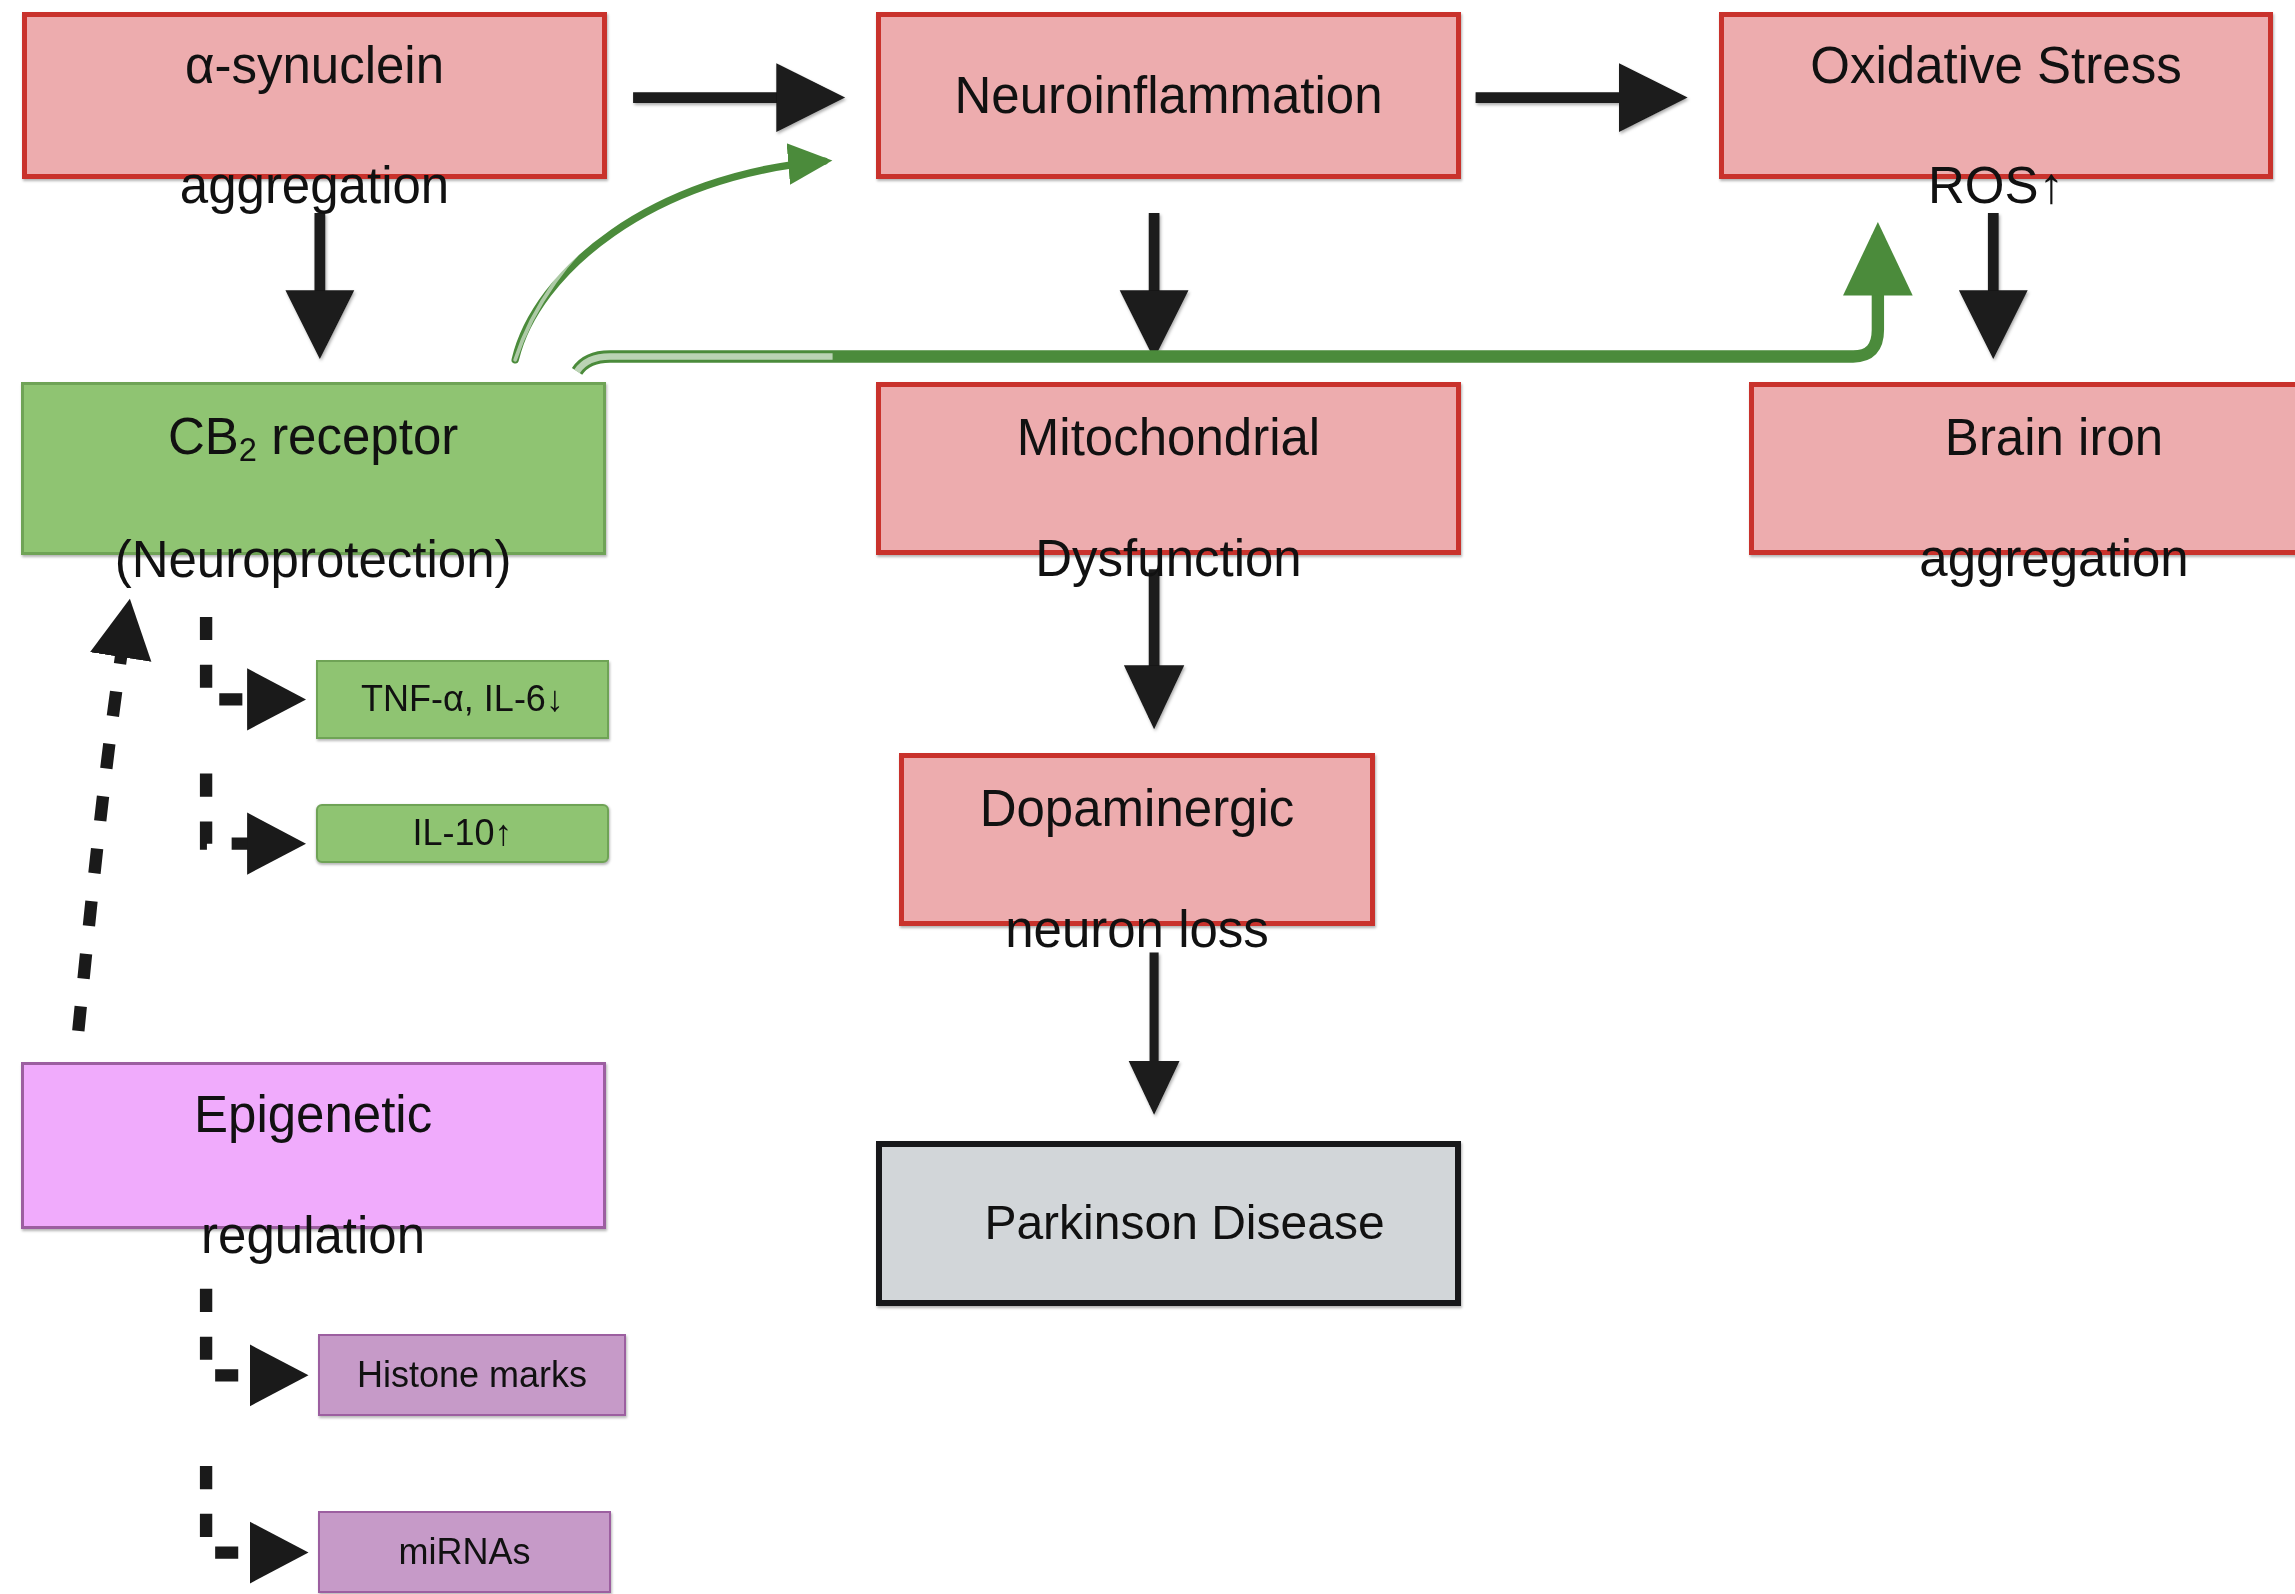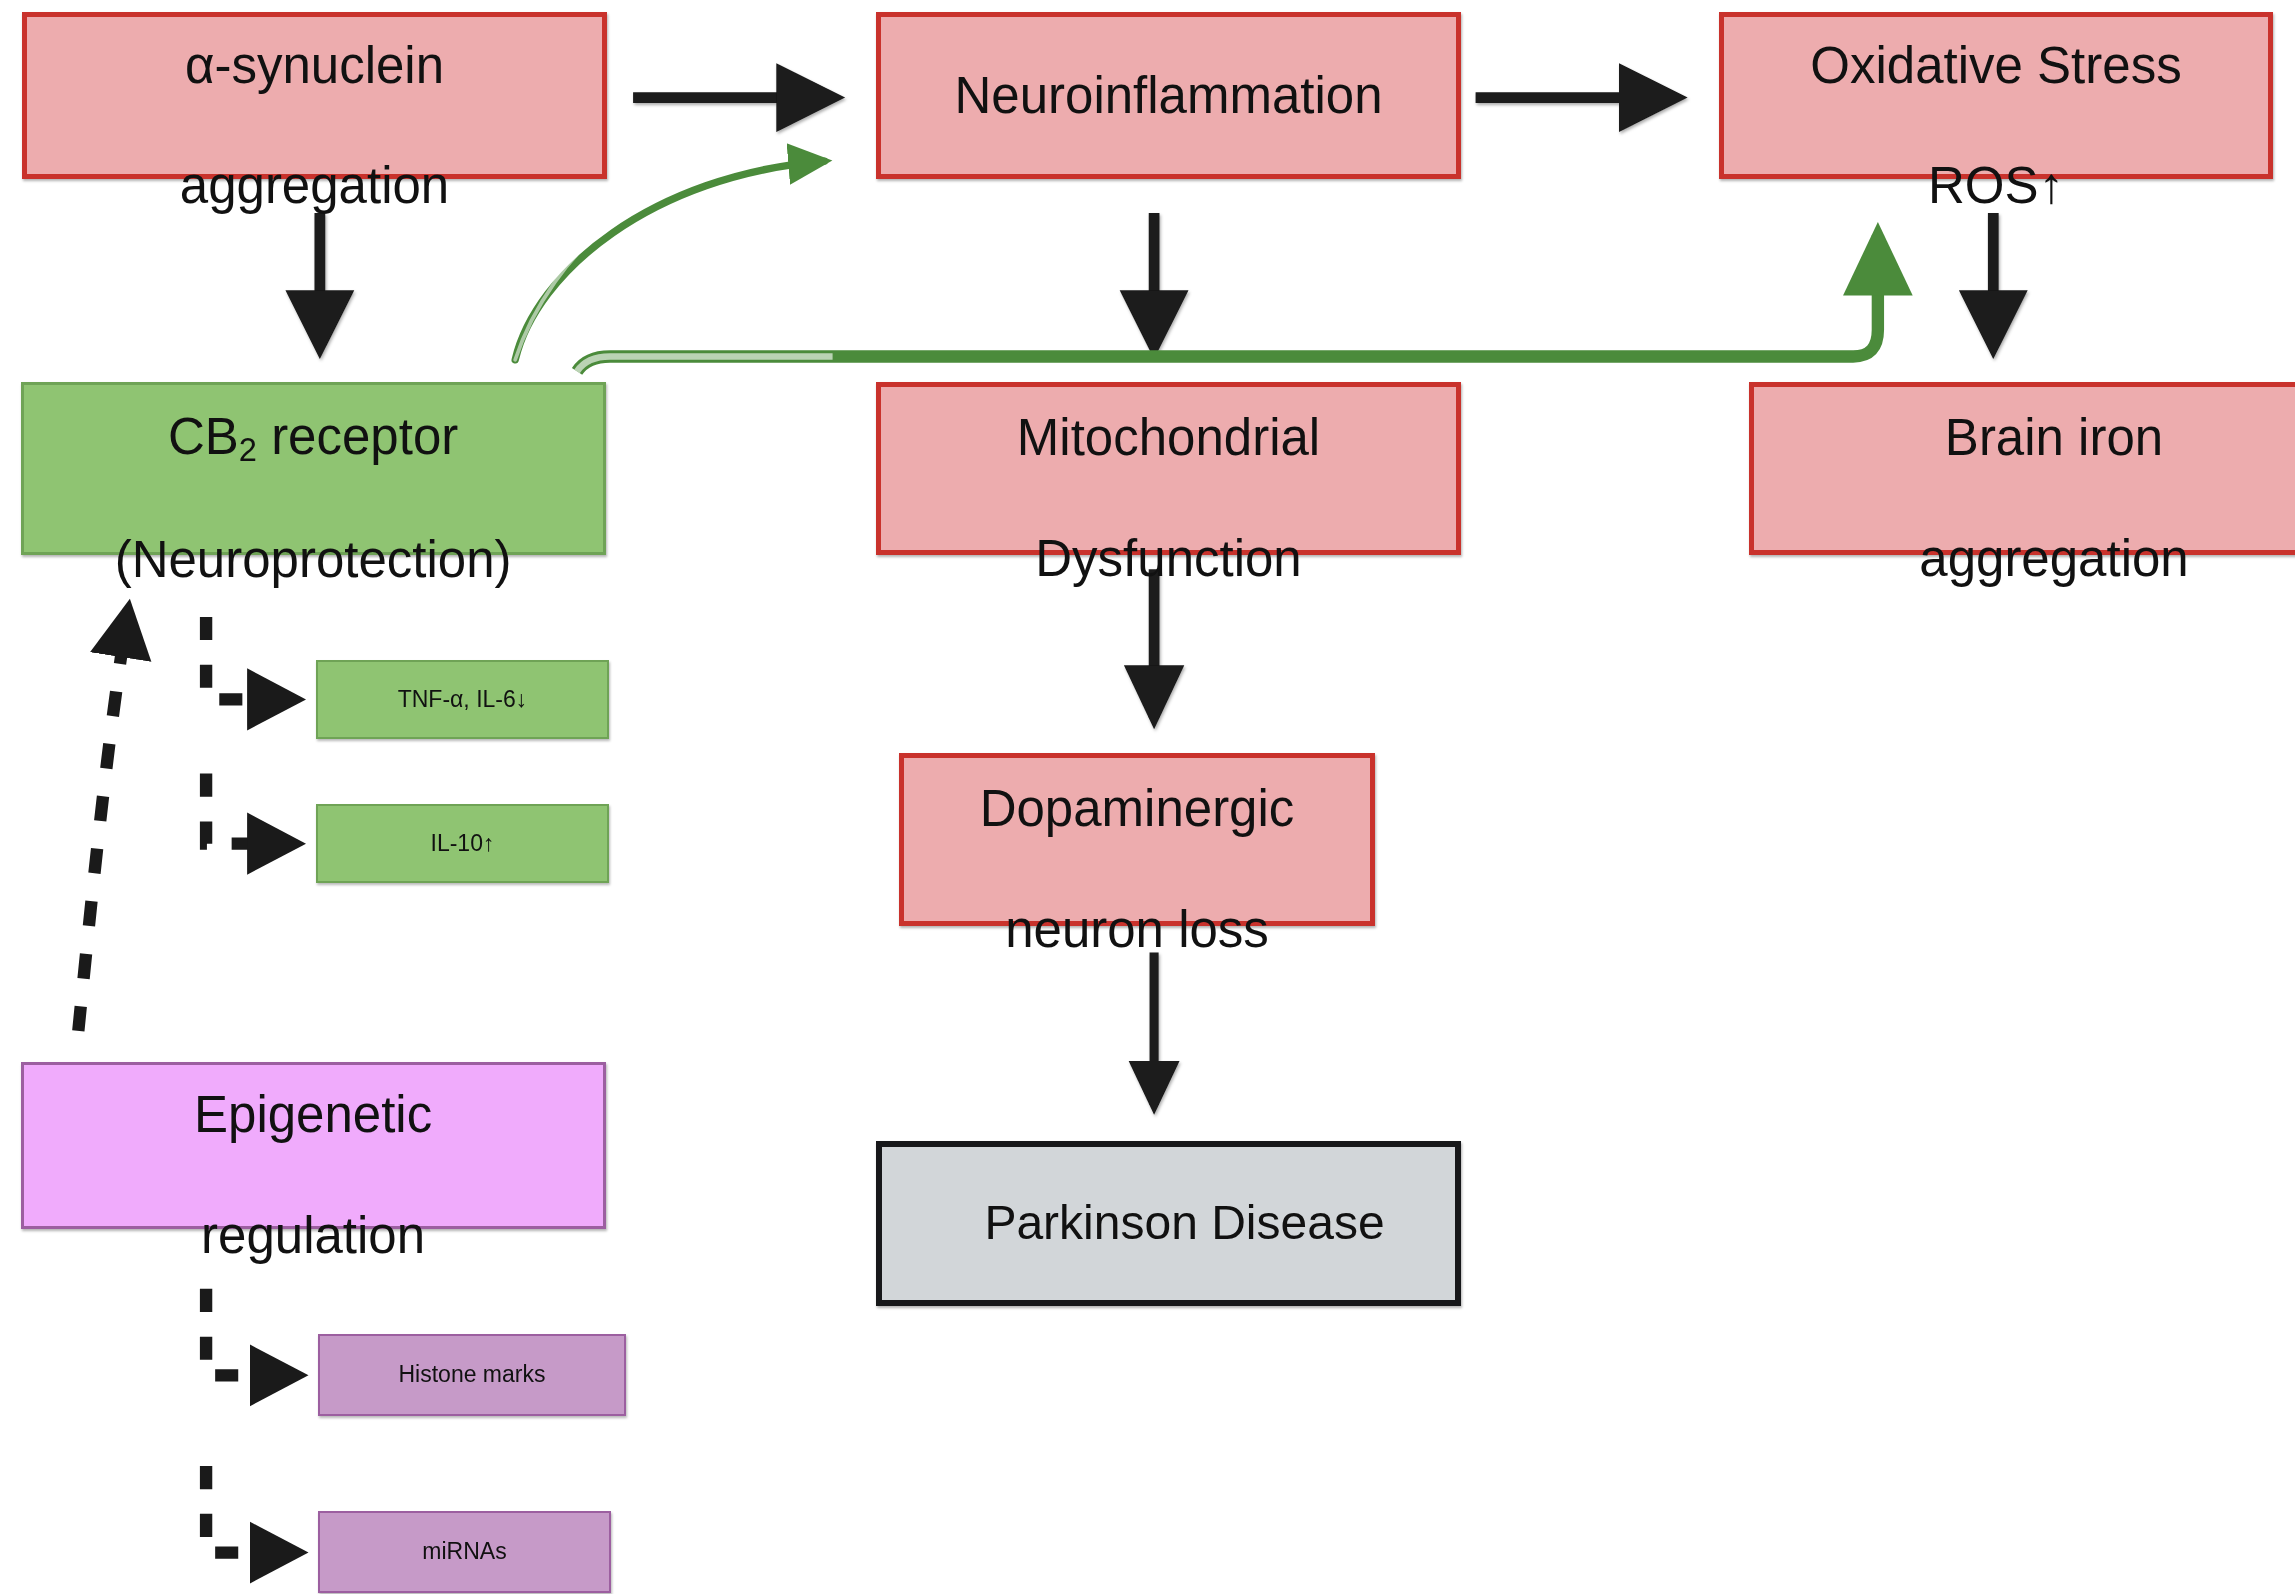--- a/index.html
+++ b/index.html
@@ -49,21 +49,21 @@
     box-shadow:0.8px 1.6px 2.5px rgba(0,0,0,.28);
   }
   .grey{
     background:#D2D6D9;
     border:6.6px solid #17181A;
     box-shadow:0.8px 1.6px 2.5px rgba(0,0,0,.30);
   }
 
   .fs-big{font-size:51px;}
   .fs-med{font-size:48px;}
-  .fs-small{font-size:23px;}
+  .fs-small{font-size:36px;}
 
   sub{font-size:0.64em;vertical-align:-0.22em;}
 </style>
 </head>
 <body>
 
 <div id="stage">
 
   <svg id="edges" viewBox="0 0 2784 1934">
     <defs>
@@ -152,21 +152,21 @@
     <span class="lbl">
       <span>Brain iron</span><br>
       <span>aggregation</span>
     </span>
   </div>
 
   <div class="node greensm fs-small" style="left:316px;top:660px;width:293px;height:79px;">
     <span class="lbl">TNF-α, IL-6↓</span>
   </div>
 
-  <div class="node greensm fs-small" style="left:316px;top:804px;width:293px;height:79px;">
+  <div class="node greensm fs-small" style="left:316px;top:804px;width:293px;height:59px;border-radius:6px;">
     <span class="lbl">IL-10↑</span>
   </div>
 
   <div class="node pink fs-big" style="left:899px;top:753px;width:476px;height:173px;">
     <span class="lbl">
       <span>Dopaminergic</span><br>
       <span>neuron loss</span>
     </span>
   </div>
 

